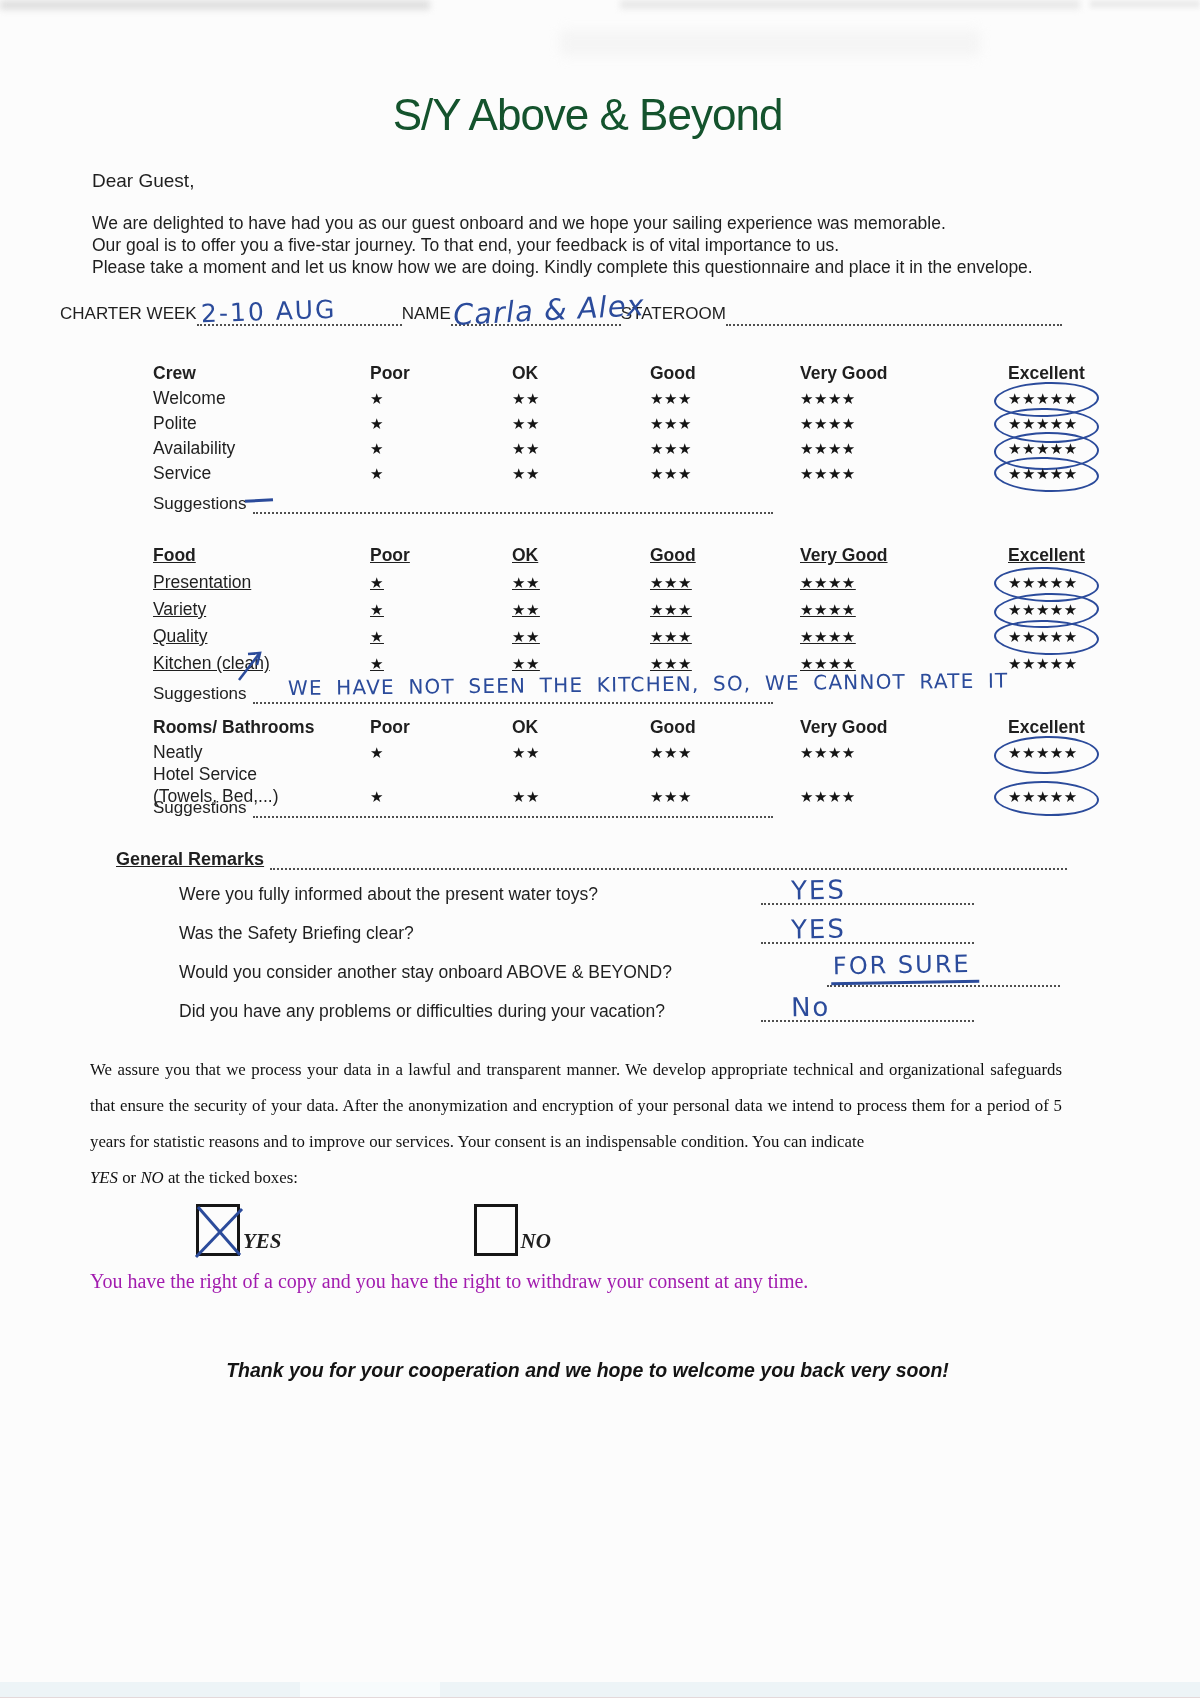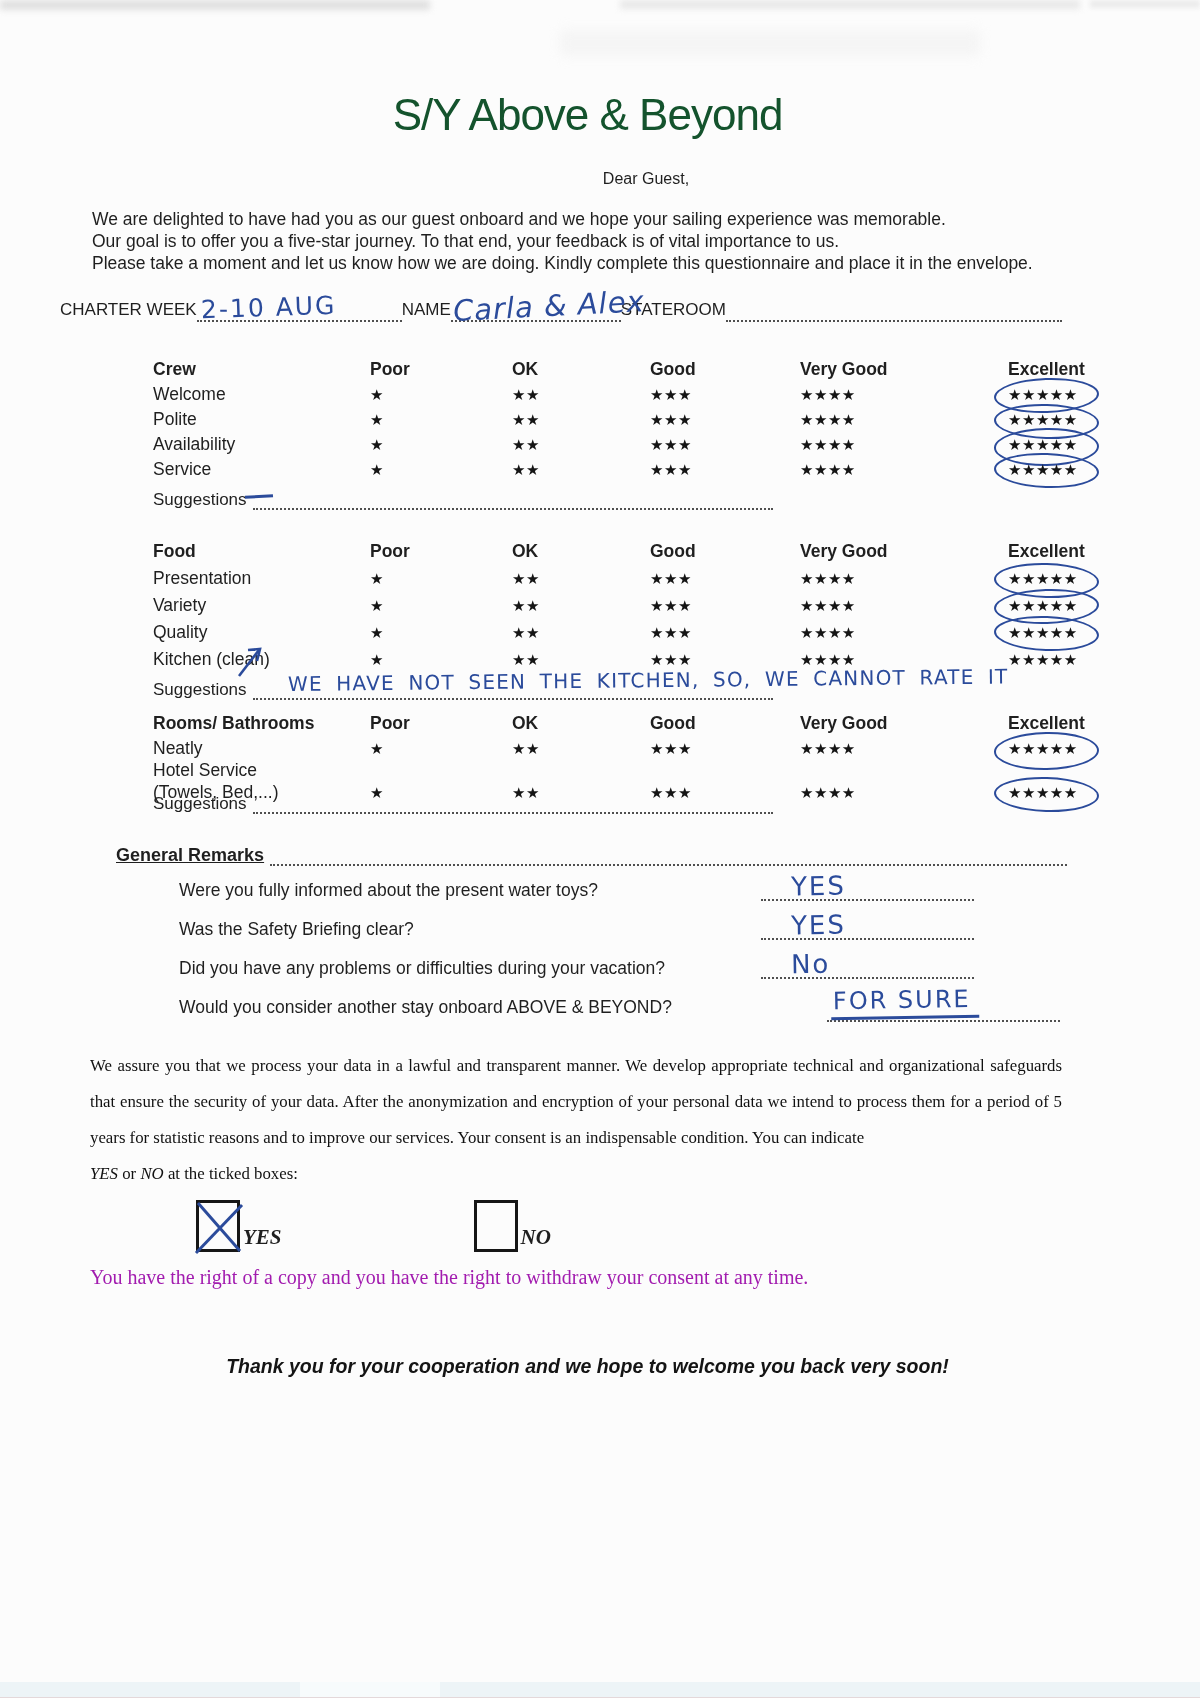--- a/index.html
+++ b/index.html
@@ -8,21 +8,21 @@
   
   .scan-top{position:absolute;top:0;left:0;width:100%;height:16px;pointer-events:none;}
   .scan-top .s1{position:absolute;top:0;left:0;width:430px;height:10px;background:#d9d9d9;filter:blur(3px);opacity:.8;}
   .scan-top .s2{position:absolute;top:0;left:620px;width:460px;height:9px;background:#e3e3e3;filter:blur(3px);opacity:.8;}
   .scan-top .s3{position:absolute;top:0;left:1090px;width:110px;height:8px;background:#ececec;filter:blur(2px);}
   .scan-smudge{position:absolute;top:30px;left:560px;width:420px;height:26px;background:#efefef;filter:blur(6px);opacity:.55;pointer-events:none;}
   .scan-bottom{position:absolute;bottom:0;left:0;width:100%;height:15px;background:#edf4f7;border-bottom:1px solid rgba(205,130,130,.25);pointer-events:none;}
   .scan-bottom:after{content:"";position:absolute;left:300px;top:0;width:140px;height:100%;background:#f7fbfc;}
   
   .title{margin:90px 25px 3px 0;text-align:center;font-size:44px;font-weight:400;letter-spacing:-1px;color:#14532d;}
-  .salutation{margin:30px 0 0 92px;font-size:16px;text-align:center;}
+  .salutation{margin:30px 0 0 92px;font-size:19px;}
   .intro{margin:20px 0 0 92px;font-size:17.5px;line-height:22px;}
   
   .charter{position:relative;display:flex;align-items:flex-end;margin:18px 138px 0 60px;font-size:17px;height:30px;}
   .charter .lbl{white-space:nowrap;padding-bottom:2px;}
   .dots{border-bottom:2px dotted #4f4f4f;height:24px;position:relative;}
   .charter .d1{width:205px;}
   .charter .d2{width:170px;}
   .charter .d3{flex:1;}
   .hw{font-family:"DejaVu Sans",sans-serif;color:#2b4b9b;}
   .charter .week{position:absolute;left:4px;bottom:-2px;font-size:25px;letter-spacing:2px;transform:rotate(-2deg);white-space:nowrap;}
@@ -153,21 +153,21 @@
       <div class="stars">★★★★</div>
       <div class="stars"><span class="starwrap"><span>★★★★★</span><span class="circle c4 show"></span></span></div>
     </div>
   </div>
   <div class="sugg crew">
     <span>Suggestions</span>
     <span class="dots sd"></span>
     <span class="crew-dash"></span>
   </div>
 
-  <div class="rt food" style="margin-top:28px;">
+  <div class="rt food" style="margin-top:28px;text-decoration:underline;">
     <div class="grid head">
       <div>Food</div>
       <div>Poor</div>
       <div>OK</div>
       <div>Good</div>
       <div>Very Good</div>
       <div>Excellent</div>
     </div>
     <div class="grid row">
       <div>Presentation</div>
@@ -254,29 +254,29 @@
     <div class="q">
       <span class="qt">Were you fully informed about the present water toys?</span>
       <span class="aline"></span>
       <span class="hw ans">YES</span>
     </div>
     <div class="q">
       <span class="qt">Was the Safety Briefing clear?</span>
       <span class="aline"></span>
       <span class="hw ans">YES</span>
     </div>
+    <div class="q q4">
+      <span class="qt">Would you consider another stay onboard ABOVE &amp; BEYOND?</span>
+      <span class="aline"></span>
+      <span class="hw ans">FOR SURE</span>
+    </div>
     <div class="q">
       <span class="qt">Did you have any problems or difficulties during your vacation?</span>
       <span class="aline"></span>
       <span class="hw ans">No</span>
-    </div>
-    <div class="q q4">
-      <span class="qt">Would you consider another stay onboard ABOVE &amp; BEYOND?</span>
-      <span class="aline"></span>
-      <span class="hw ans">FOR SURE</span>
     </div>
   </div>
 
   <div class="privacy">
     <span>We assure you that we process your data in a lawful and transparent manner. We develop appropriate technical and organizational safeguards that ensure the security of your data. After the anonymization and encryption of your personal data we intend to process them for a period of 5 years for statistic reasons and to improve our services. Your consent is an indispensable condition. You can indicate</span>
     <span class="tailline"><i>YES</i> <span>or</span> <i>NO</i> <span>at the ticked boxes:</span></span>
   </div>
 
   <div class="cbrow">
     <span class="cb">

